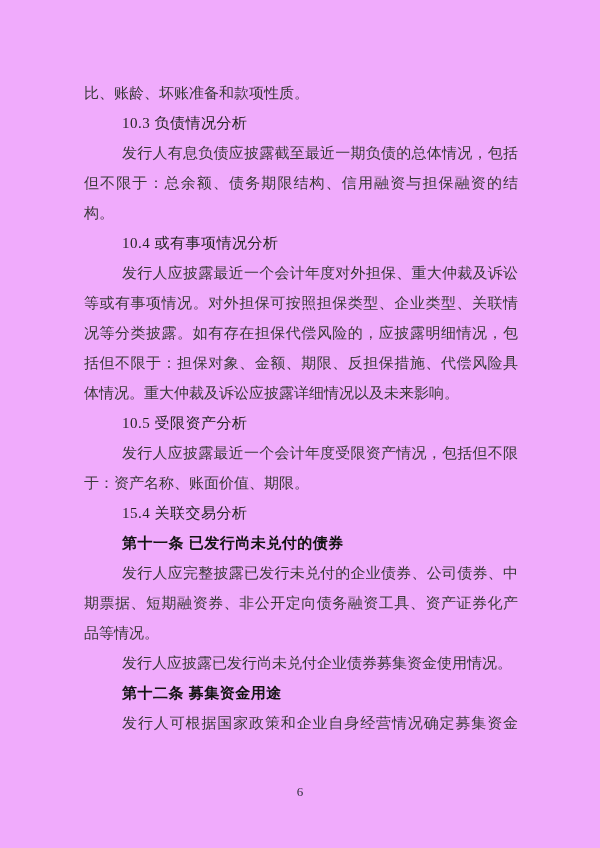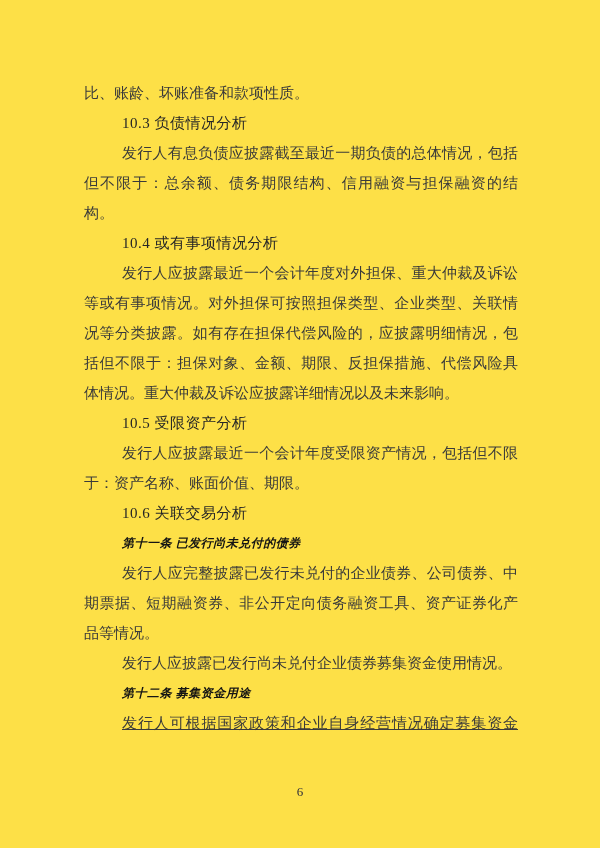--- a/index.html
+++ b/index.html
@@ -4,21 +4,21 @@
 <style>
   html, body {
     margin: 0;
     padding: 0;
     background: #ffffff;
   }
   .page {
     position: relative;
     width: 600px;
     height: 848px;
-    background: #fde047;
+    background: #f0abfc;
     overflow: hidden;
     font-family: "Liberation Serif", serif;
   }
   .content {
     position: absolute;
     top: 78px;
     left: 84px;
     width: 434px;
     font-size: 15px;
     line-height: 30px;
@@ -42,27 +42,25 @@
   }
   h3.sub-heading {
     font-weight: normal;
     color: #262626;
     letter-spacing: 0.5px;
   }
   h2.article-heading {
     font-family: "Liberation Sans", sans-serif;
     font-weight: bold;
     color: #141414;
-    font-size: 12px;
+    font-size: 15px;
     letter-spacing: 0.5px;
-    font-style: italic;
   }
   p.fill-last {
     text-align-last: justify;
-    text-decoration: underline;
   }
   .footer {
     position: absolute;
     top: 783px;
     left: 0;
     width: 600px;
     text-align: center;
     font-size: 13px;
     line-height: 18px;
     color: #2f2f3a;
@@ -80,21 +78,21 @@
     <p class="indent">发行人有息负债应披露截至最近一期负债的总体情况，包括但不限于：总余额、债务期限结构、信用融资与担保融资的结构。</p>
 
     <h3 class="sub-heading indent">10.4 或有事项情况分析</h3>
 
     <p class="indent">发行人应披露最近一个会计年度对外担保、重大仲裁及诉讼等或有事项情况。对外担保可按照担保类型、企业类型、关联情况等分类披露。如有存在担保代偿风险的，应披露明细情况，包括但不限于：担保对象、金额、期限、反担保措施、代偿风险具体情况。重大仲裁及诉讼应披露详细情况以及未来影响。</p>
 
     <h3 class="sub-heading indent">10.5 受限资产分析</h3>
 
     <p class="indent">发行人应披露最近一个会计年度受限资产情况，包括但不限于：资产名称、账面价值、期限。</p>
 
-    <h3 class="sub-heading indent">10.6 关联交易分析</h3>
+    <h3 class="sub-heading indent">15.4 关联交易分析</h3>
 
 
     <h2 class="article-heading indent">第十一条 已发行尚未兑付的债券</h2>
 
     <p class="indent">发行人应完整披露已发行未兑付的企业债券、公司债券、中期票据、短期融资券、非公开定向债务融资工具、资产证券化产品等情况。</p>
 
     <p class="indent">发行人应披露已发行尚未兑付企业债券募集资金使用情况。</p>
 
     <h2 class="article-heading indent">第十二条 募集资金用途</h2>
 

